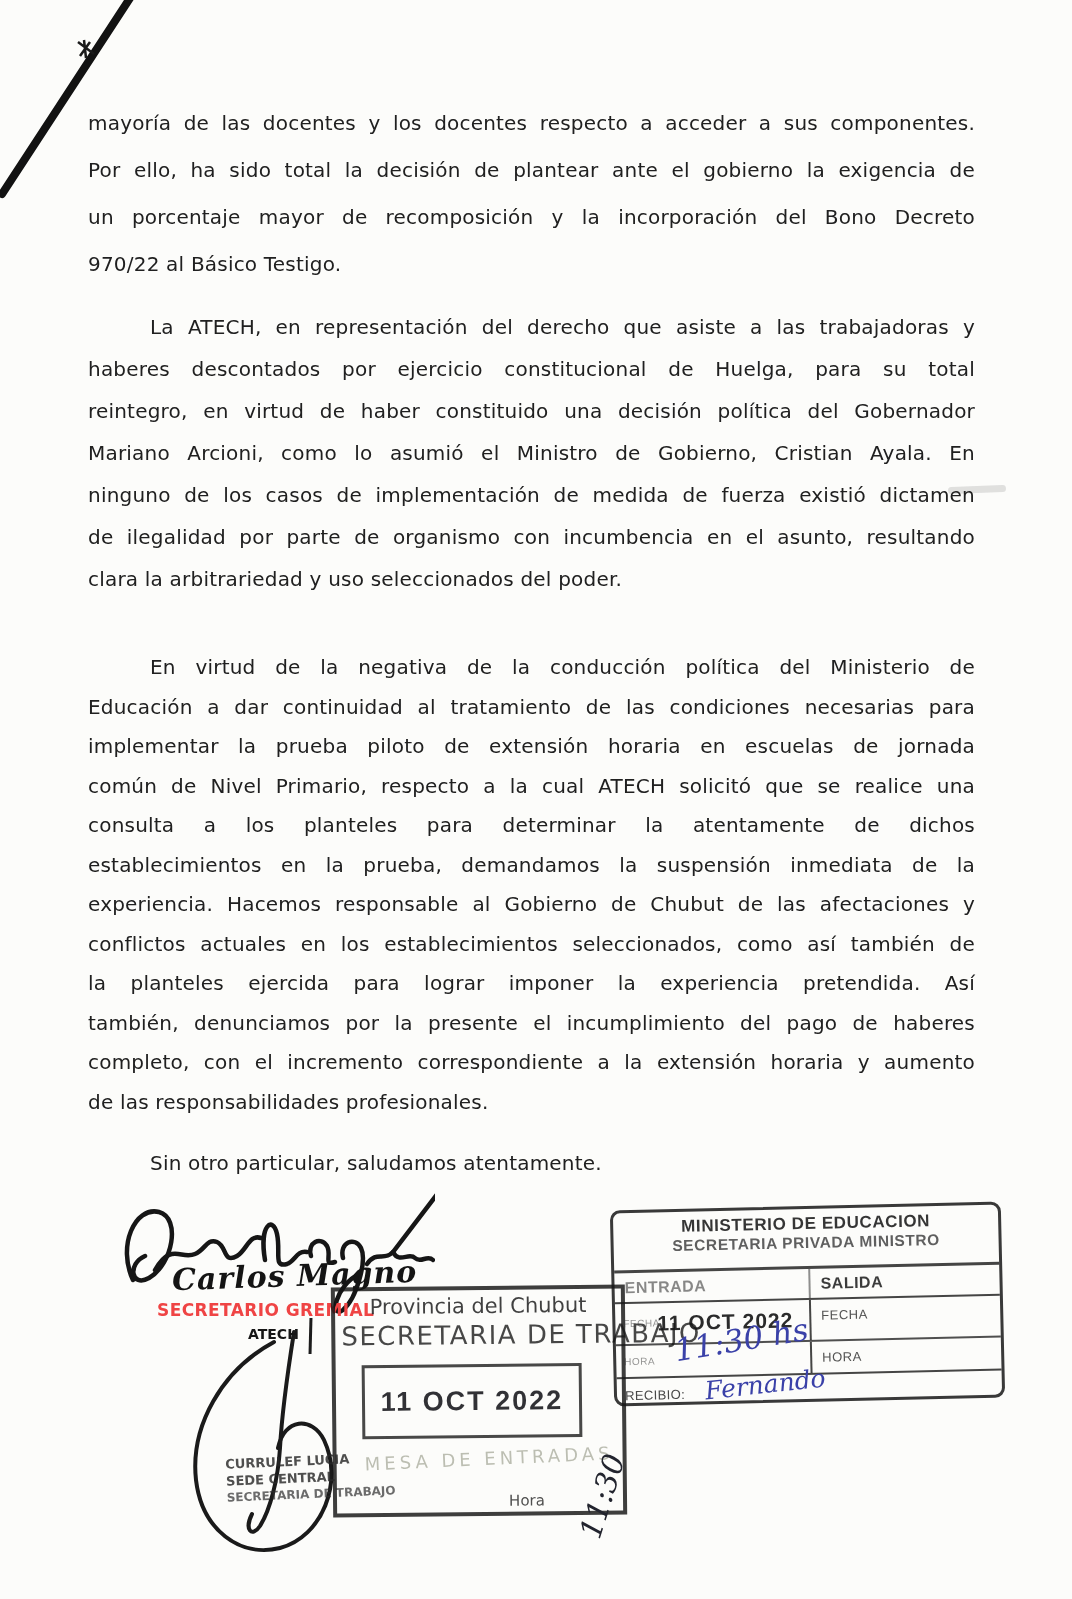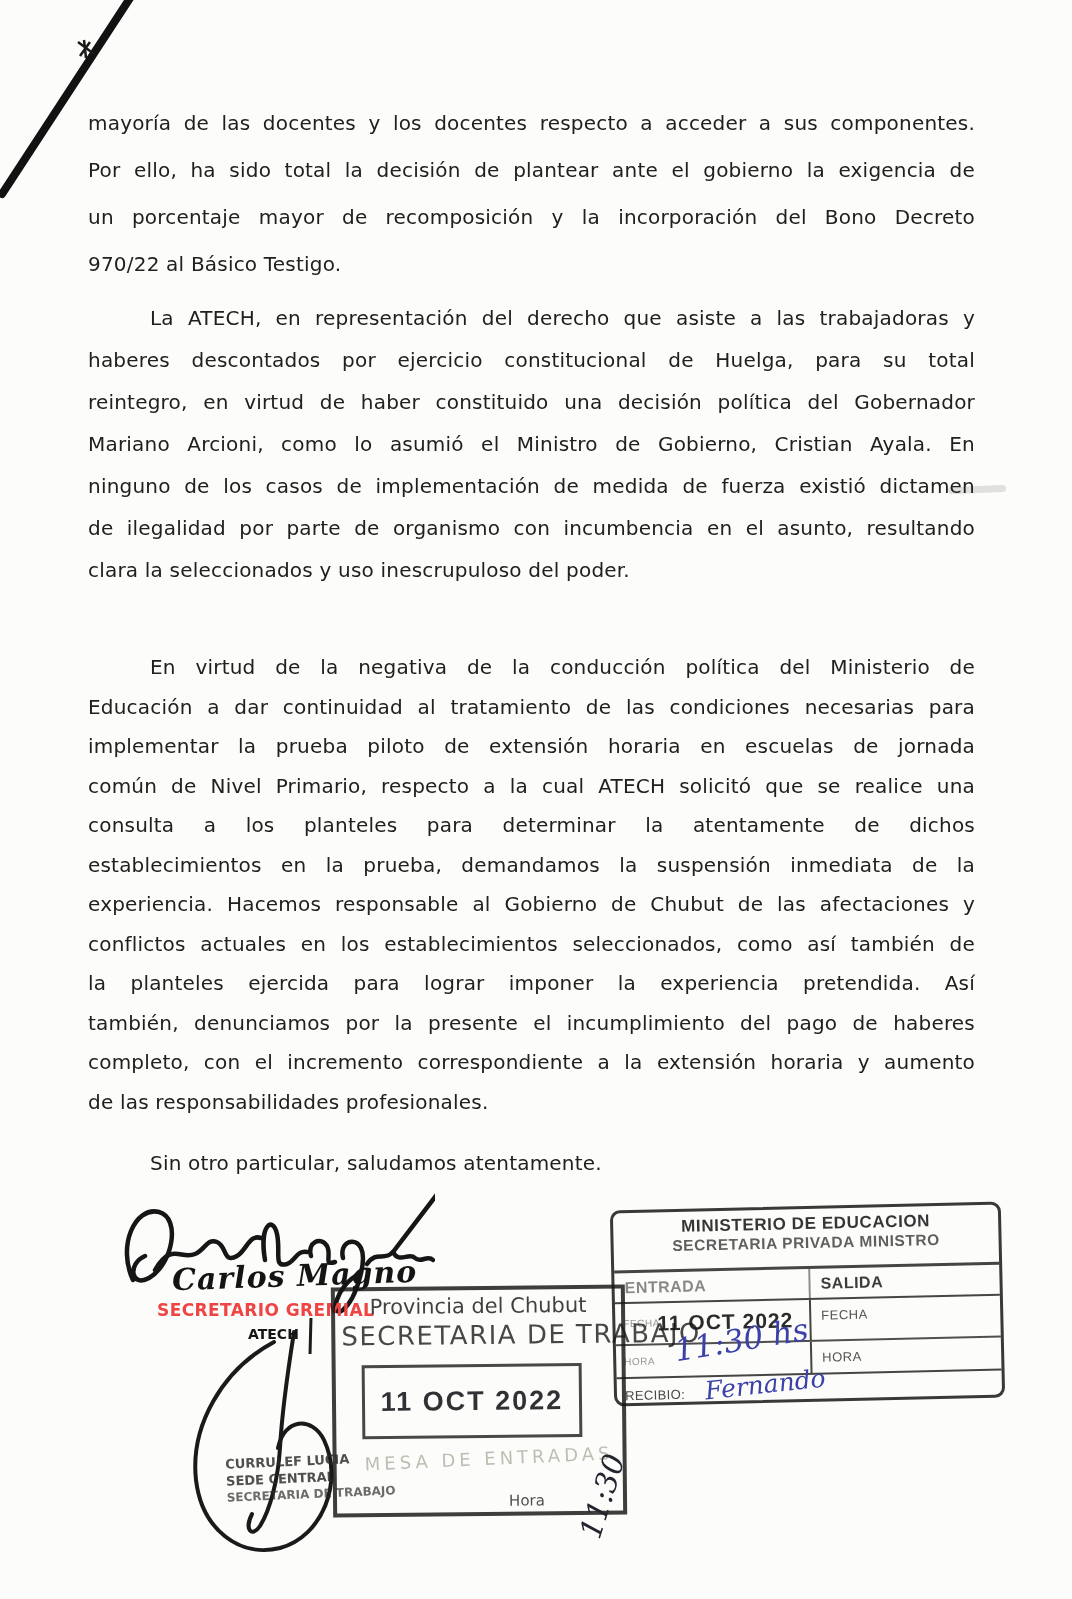--- a/index.html
+++ b/index.html
@@ -114,28 +114,28 @@
 
   <div class="smudge"></div>
 
   <div class="para p1" style="top:100px;">
     <div class="ln">mayoría de las docentes y los docentes respecto a acceder a sus componentes.</div>
     <div class="ln">Por ello, ha sido total la decisión de plantear ante el gobierno la exigencia de</div>
     <div class="ln">un porcentaje mayor de recomposición y la incorporación del Bono Decreto</div>
     <div class="ln last">970/22 al Básico Testigo.</div>
   </div>
 
-  <div class="para p2" style="top:297px;">
+  <div class="para p2" style="top:306px;">
     <div class="ln indent">La ATECH, en representación del derecho que asiste a las trabajadoras y</div>
     <div class="ln">haberes descontados por ejercicio constitucional de Huelga, para su total</div>
     <div class="ln">reintegro, en virtud de haber constituido una decisión política del Gobernador</div>
     <div class="ln">Mariano Arcioni, como lo asumió el Ministro de Gobierno, Cristian Ayala. En</div>
     <div class="ln">ninguno de los casos de implementación de medida de fuerza existió dictamen</div>
     <div class="ln">de ilegalidad por parte de organismo con incumbencia en el asunto, resultando</div>
-    <div class="ln last">clara la seleccionados y uso inescrupuloso del poder.</div>
+    <div class="ln last">clara la arbitrariedad y uso seleccionados del poder.</div>
   </div>
 
   <div class="para p3" style="top:648px;">
     <div class="ln indent">En virtud de la negativa de la conducción política del Ministerio de</div>
     <div class="ln">Educación a dar continuidad al tratamiento de las condiciones necesarias para</div>
     <div class="ln">implementar la prueba piloto de extensión horaria en escuelas de jornada</div>
     <div class="ln">común de Nivel Primario, respecto a la cual ATECH solicitó que se realice una</div>
     <div class="ln">consulta a los planteles para determinar la atentamente de dichos</div>
     <div class="ln">establecimientos en la prueba, demandamos la suspensión inmediata de la</div>
     <div class="ln">experiencia. Hacemos responsable al Gobierno de Chubut de las afectaciones y</div>

